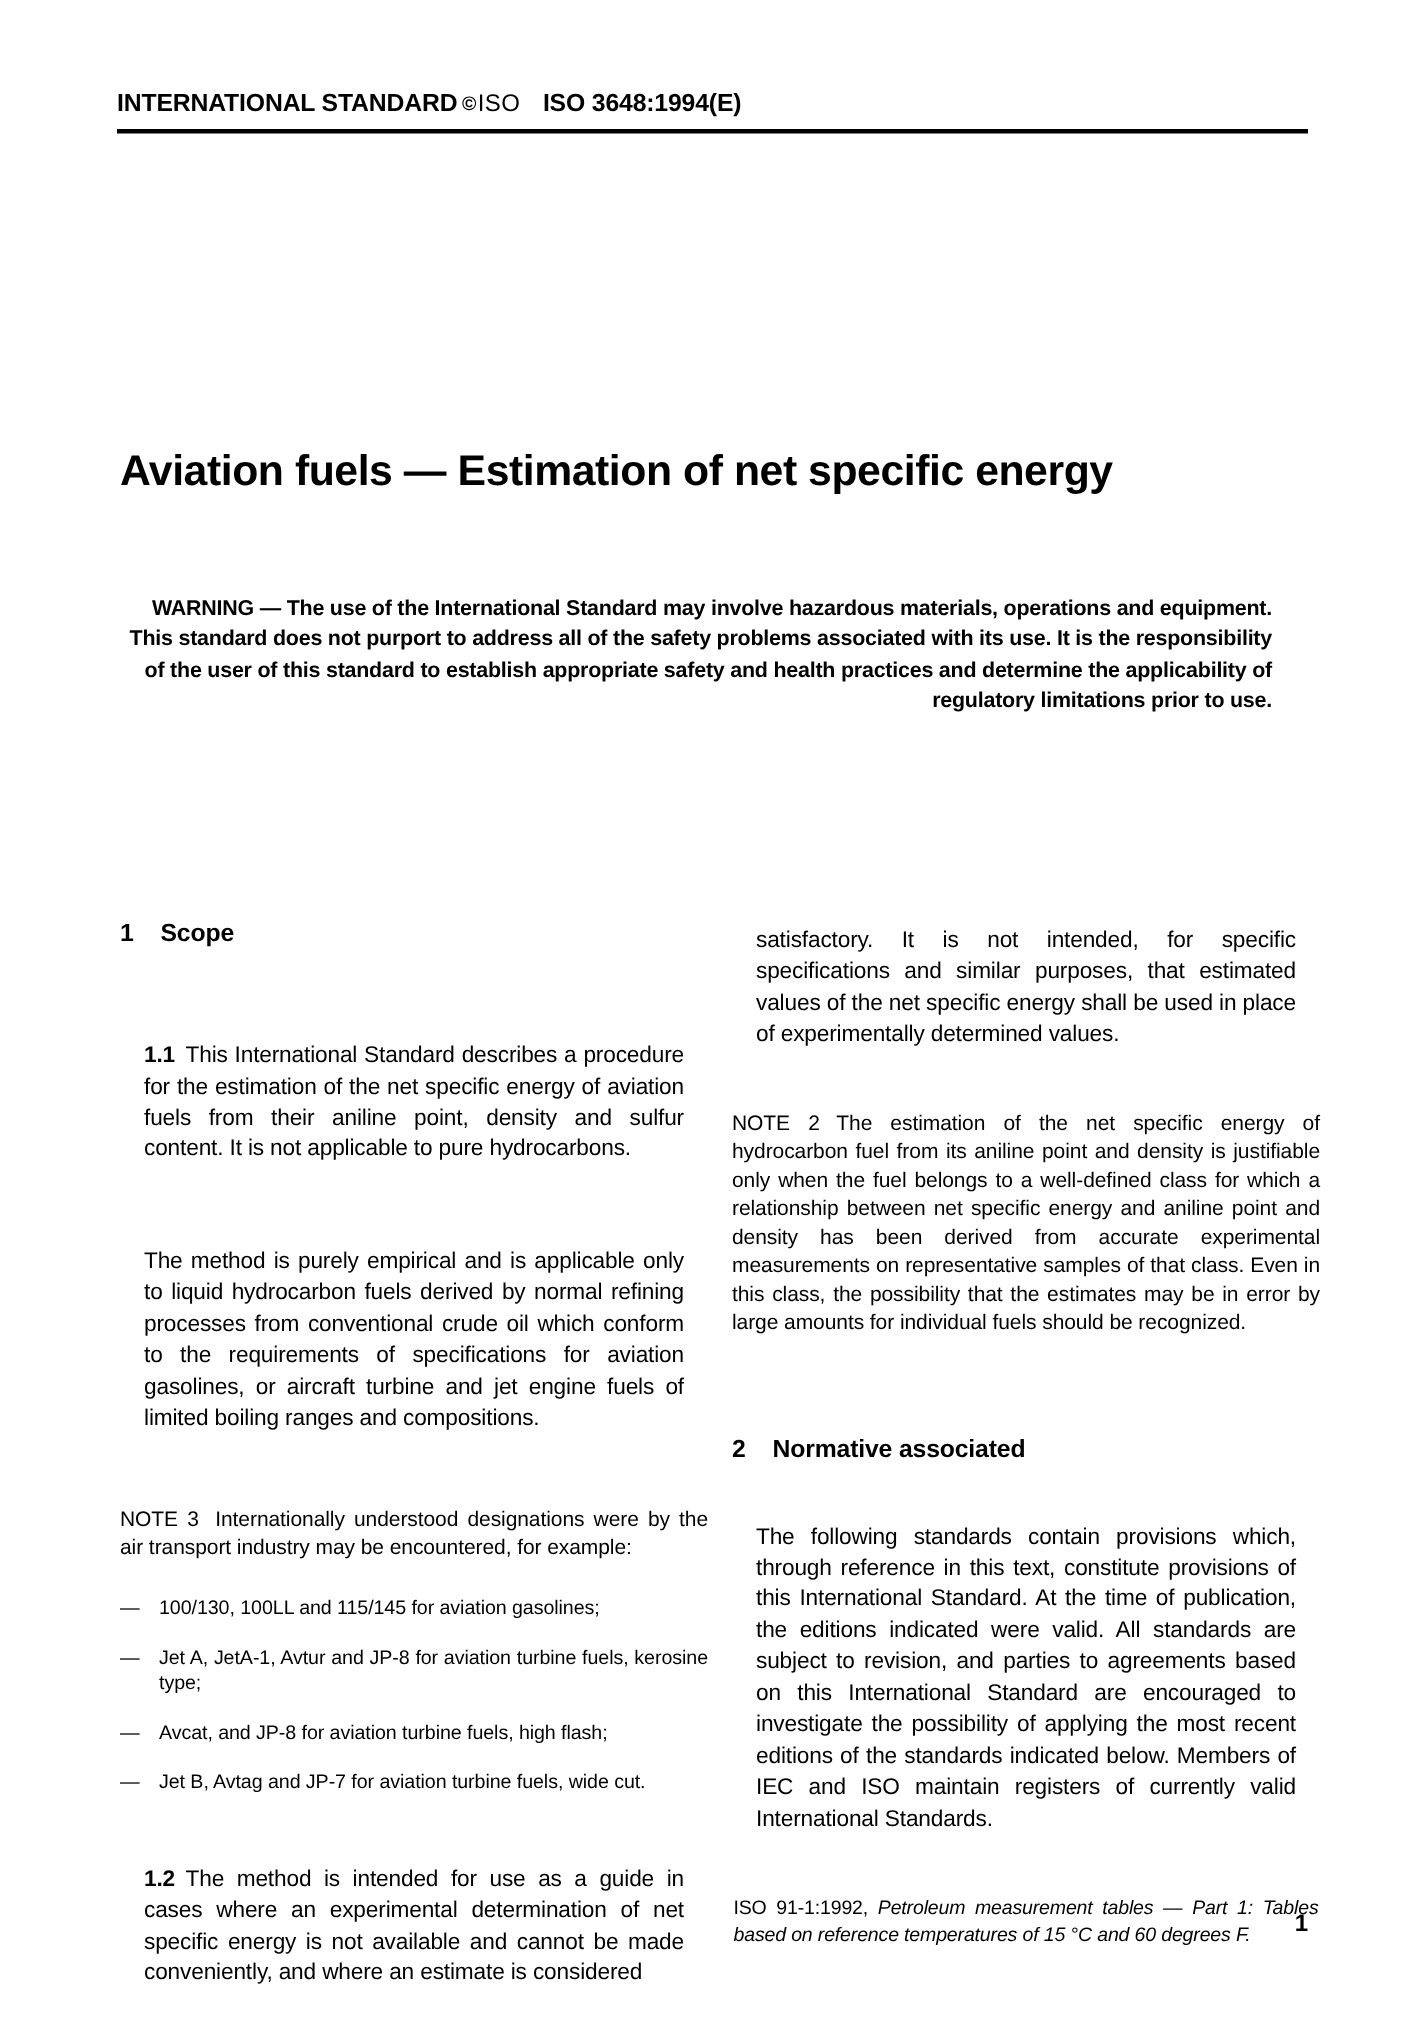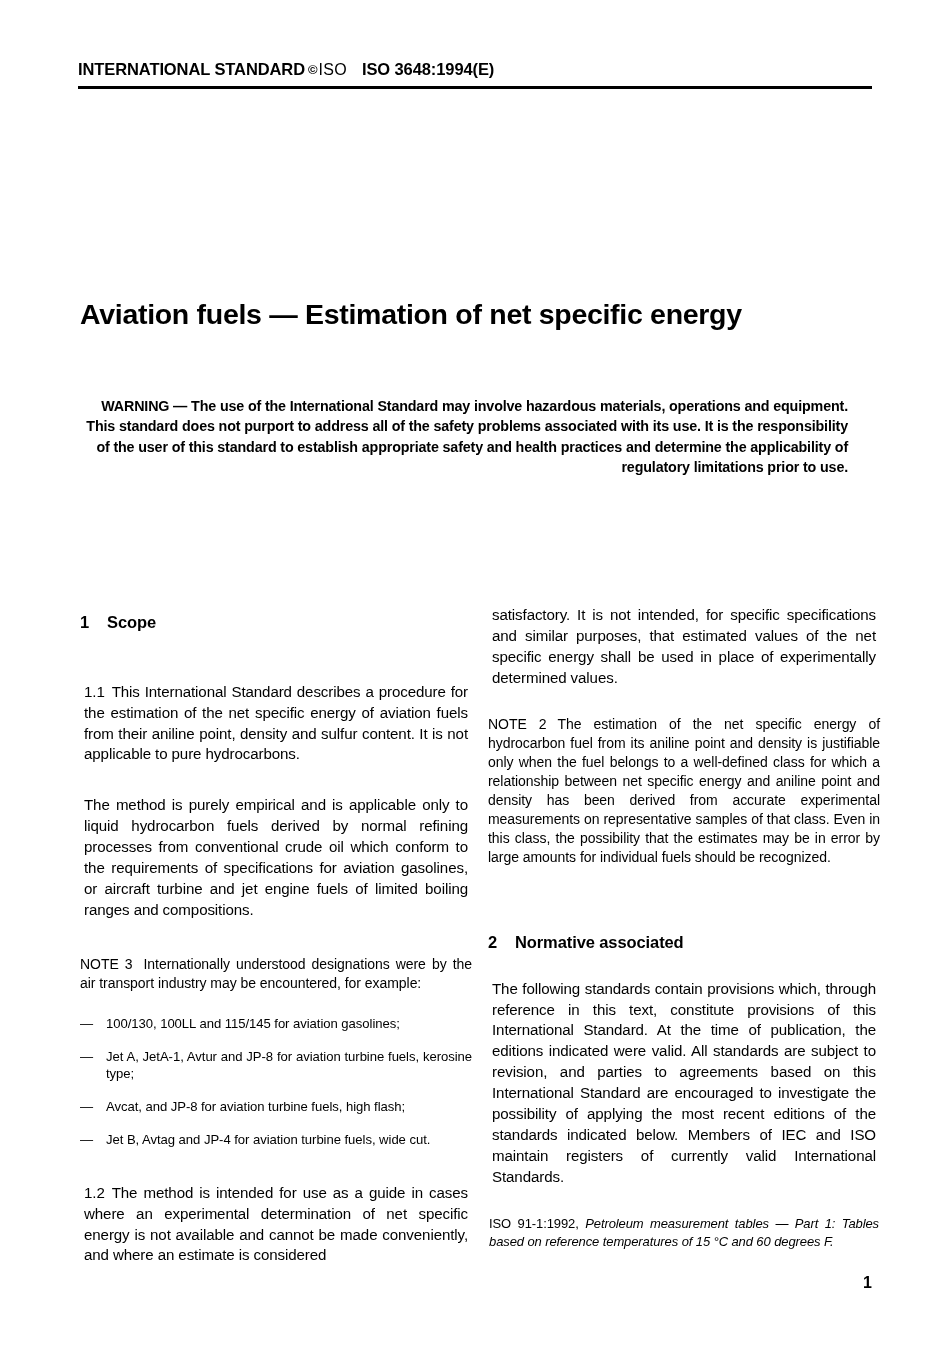--- a/index.html
+++ b/index.html
@@ -104,28 +104,28 @@
   h2.sec {
     margin: 12px 0 0 0;
     font-size: 16.5px;
     font-weight: bold;
     letter-spacing: -0.1px;
     line-height: 1.2;
   }
   h2.sec .num { display: inline-block; min-width: 27px; }
 
   p.body {
-    margin: 4px;
+    margin: 16px;
     font-size: 15.1px;
     line-height: 1.385;
     text-align: justify;
     letter-spacing: -0.1px;
   }
   p.body .lead {
-    font-weight: normal;
+    font-weight: bold;
     padding-right: 7px;
   }
 
   p.note {
     margin: 0;
     font-size: 14px;
     line-height: 1.36;
     text-align: justify;
     letter-spacing: -0.05px;
   }
@@ -223,21 +223,21 @@
       <li>
         <span class="dash">—</span>
         <span>Jet A, JetA-1, Avtur and JP-8 for aviation turbine fuels, kerosine type;</span>
       </li>
       <li>
         <span class="dash">—</span>
         <span>Avcat, and JP-8 for aviation turbine fuels, high flash;</span>
       </li>
       <li>
         <span class="dash">—</span>
-        <span>Jet B, Avtag and JP-4 for aviation turbine fuels, wide cut.</span>
+        <span>Jet B, Avtag and JP-7 for aviation turbine fuels, wide cut.</span>
       </li>
     </ul>
 
     <div class="gap-lg"></div>
 
     <p class="body">
       <span class="lead">1.2</span><span>The method is intended for use as a guide in cases where an experimental determination of net specific energy is not available and cannot be made conveniently, and where an estimate is considered</span>
     </p>
 
   </div>

